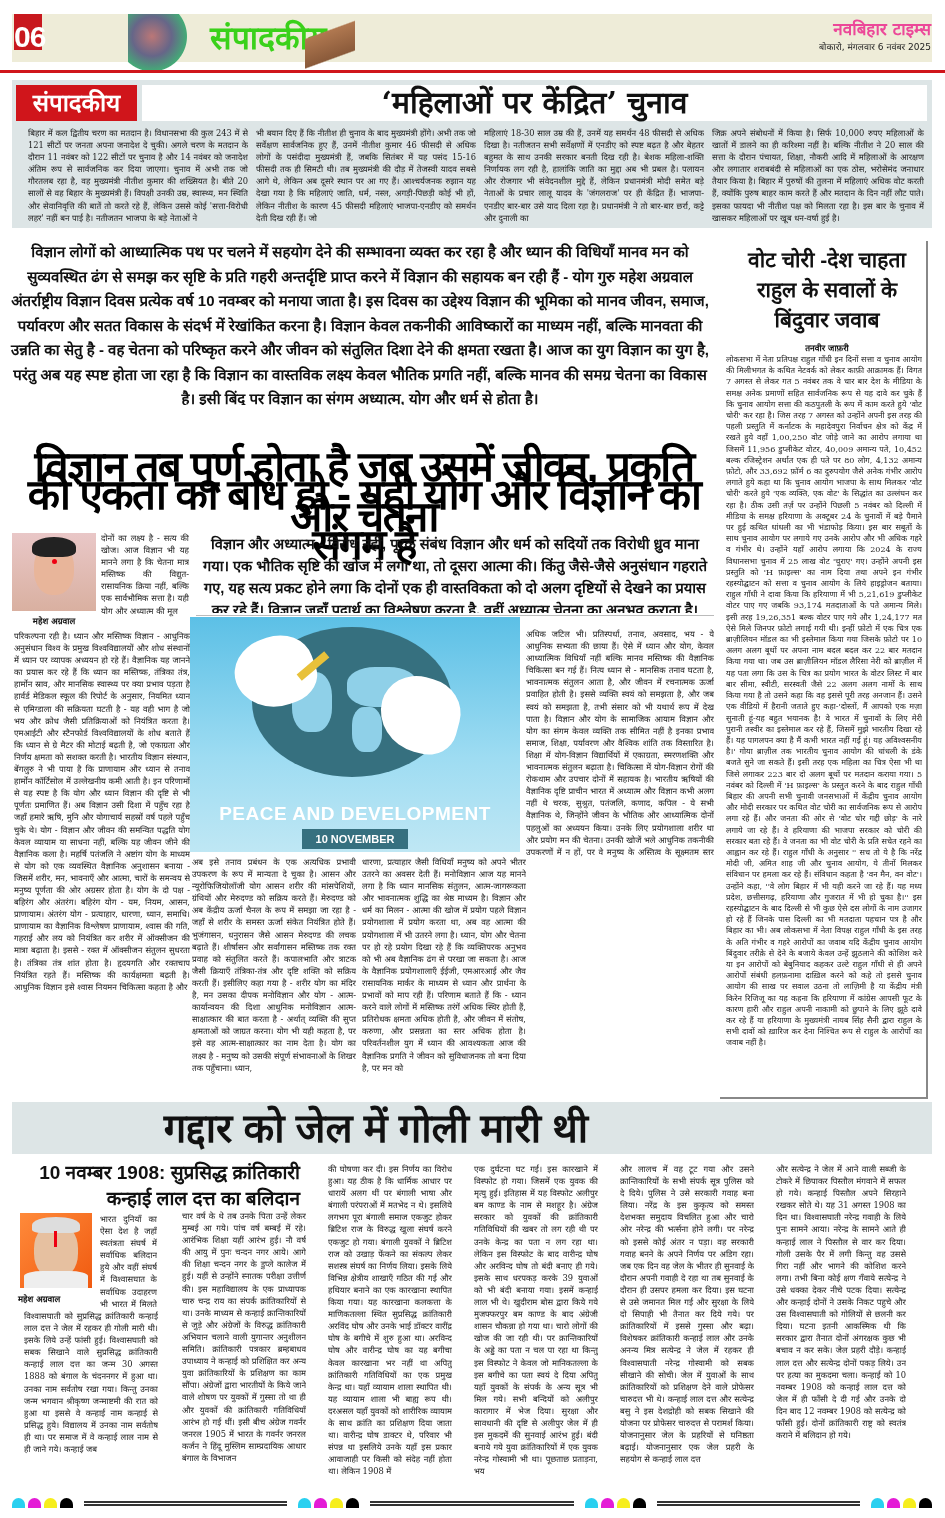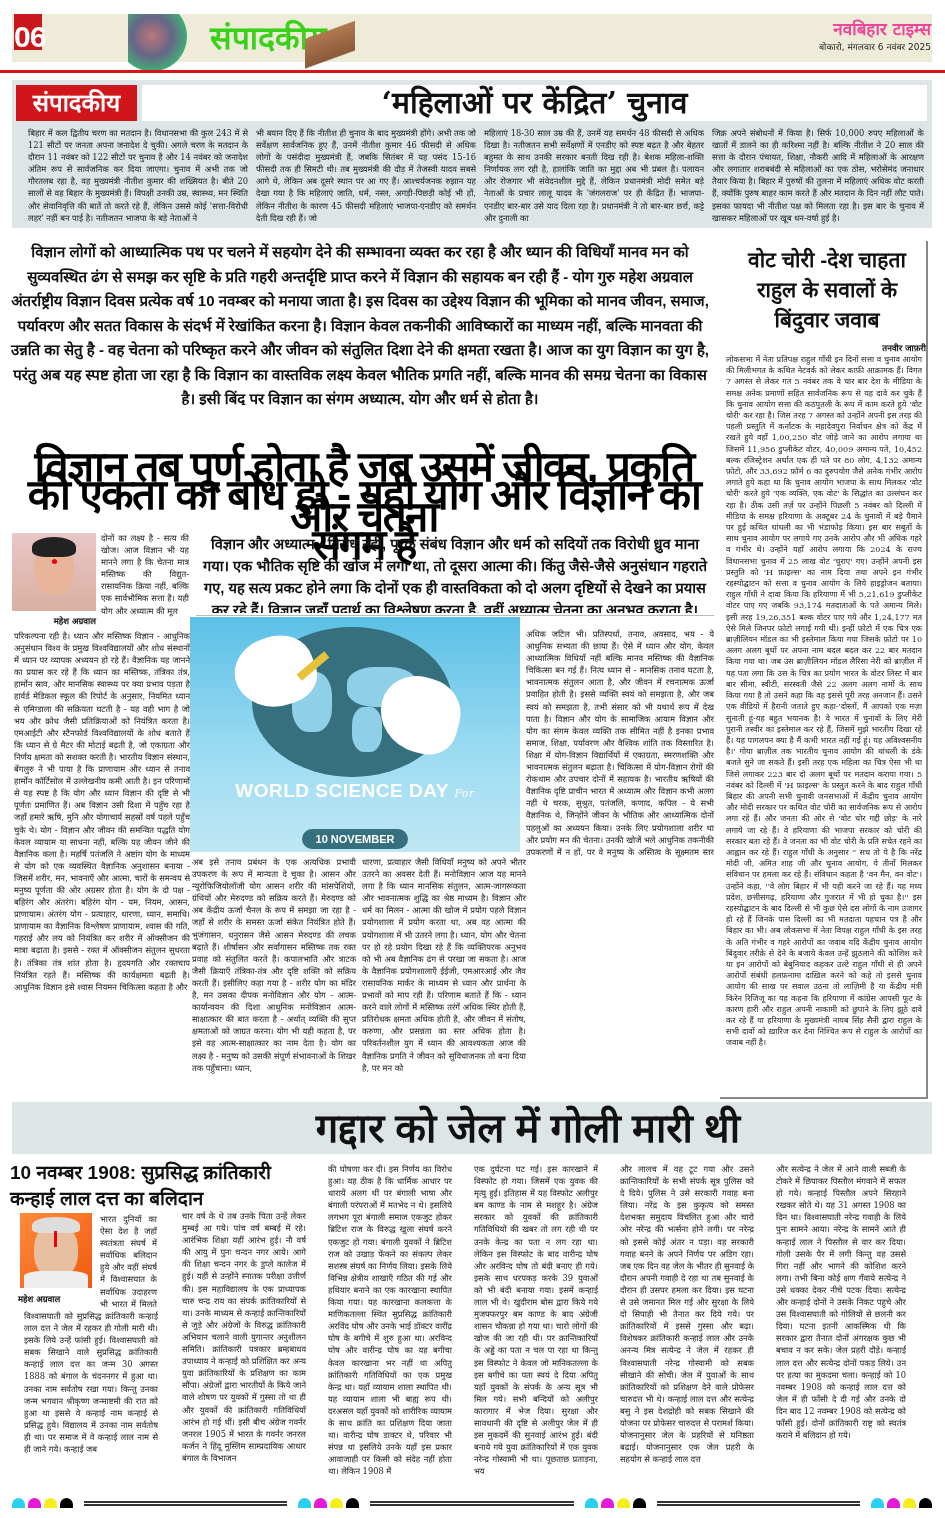--- a/index.html
+++ b/index.html
@@ -20,27 +20,27 @@
 .col{font-size:8.3px;line-height:12.1px;text-align:justify;font-family:"DejaVu Serif",serif;color:#222;overflow:hidden}
 .lead{font-family:"Liberation Sans",sans-serif;font-weight:bold;font-size:15px;line-height:24.5px;text-align:center;color:#111}
 .mainhead{font-family:"Liberation Sans",sans-serif;font-weight:bold;font-size:42px;line-height:50px;text-align:center;letter-spacing:-1.5px;color:#000}
 .sub{font-family:"Liberation Sans",sans-serif;font-weight:bold;font-size:14.6px;line-height:22px;text-align:center;color:#111}
 .photo{background:linear-gradient(#e9c7c7,#d9b0a0);}
 .poster{left:190px;top:617px;width:330px;height:235px;background:linear-gradient(#5cc0e6,#9edcf2 60%,#bfe7f4)}
 .globe{left:62px;top:10px;width:200px;height:150px;border-radius:50%;background:#36707f}
 .land{background:#8fd0e8;border-radius:40%}
 .dove{background:#fff;border-radius:50% 50% 40% 60%}
 .ptxt{left:0;width:330px;text-align:center;color:#fff;font-family:"Liberation Sans",sans-serif;font-weight:bold;font-size:19px;letter-spacing:.5px}
-.pdate{left:112px;top:212px;width:106px;height:20px;border-radius:10px;background:#36707f;color:#fff;font-family:"Liberation Sans",sans-serif;font-weight:bold;font-size:11px;text-align:center;line-height:20px}
+.pdate{left:112px;top:212px;width:106px;height:20px;border-radius:0;background:#36707f;color:#fff;font-family:"Liberation Sans",sans-serif;font-weight:bold;font-size:11px;text-align:center;line-height:20px}
 .side{left:720px;top:241px;width:208px;height:858px;border:2px solid #888;border-left:none;border-top:none}
 .sidehead{left:728px;top:245px;width:198px;font-size:21px;font-weight:bold;line-height:30px;text-align:center;font-family:"Liberation Sans",sans-serif}
-.byline{font-size:8.5px;text-align:right;font-weight:bold}
+.byline{font-size:8.5px;text-align:center;font-weight:bold}
 .box2{left:12px;top:1102px;width:920px;height:52px;background:#dde5e6}
-.head2{left:12px;top:1104px;width:728px;text-align:right;font-family:"Liberation Sans",sans-serif;font-weight:bold;font-size:40px;line-height:48px}
-.subh2{left:10px;top:1160px;width:290px;text-align:left;font-family:"Liberation Sans",sans-serif;font-weight:bold;font-size:19px;line-height:26px}
+.head2{left:12px;top:1104px;width:728px;text-align:center;font-family:"Liberation Sans",sans-serif;font-weight:bold;font-size:40px;line-height:48px}
+.subh2{left:10px;top:1160px;width:290px;text-align:right;font-family:"Liberation Sans",sans-serif;font-weight:bold;font-size:19px;line-height:26px}
 .photo2{background:linear-gradient(135deg,#ff8a3a,#f05a10)}
 .reg{display:flex;gap:3px;align-items:center}
 .dot{width:13px;height:10px;border-radius:7px 7px 0 0}
 .dline{height:5px;border-top:2px solid #333;border-bottom:2px solid #333}
 .hr{background:#bbb;height:1px}
 </style>
 </head>
 <body>
 
 <div class="abs mast"></div>
@@ -80,21 +80,21 @@
 
 <div class="abs poster">
   <div class="abs globe">
     <div class="abs land" style="left:40px;top:45px;width:40px;height:60px"></div>
     <div class="abs land" style="left:95px;top:40px;width:70px;height:40px"></div>
     <div class="abs land" style="left:100px;top:80px;width:30px;height:45px"></div>
   </div>
   <div class="abs dove" style="left:45px;top:20px;width:80px;height:70px;transform:rotate(-20deg)"></div>
   <div class="abs dove" style="left:190px;top:60px;width:80px;height:75px;transform:rotate(15deg)"></div>
   <div class="abs" style="left:105px;top:45px;width:36px;height:8px;background:#e8c13a;transform:rotate(-40deg)"></div>
-  <div class="abs ptxt" style="top:163px"><span>WORLD SCIENCE DAY</span> <span style="font-family:'DejaVu Serif',serif;font-style:italic;font-weight:normal;font-size:11px">For</span></div>
+  <div class="abs ptxt" style="top:186px">PEACE AND DEVELOPMENT</div>
   <div class="abs pdate">10 NOVEMBER</div>
 </div>
 
 <div class="abs col" style="left:526px;top:628px;width:188px;height:230px">अधिक जटिल भी। प्रतिस्पर्धा, तनाव, अवसाद, भय - ये आधुनिक सभ्यता की छाया हैं। ऐसे में ध्यान और योग, केवल आध्यात्मिक विधियाँ नहीं बल्कि मानव मस्तिष्क की वैज्ञानिक चिकित्सा बन गई हैं। नित्य ध्यान से - मानसिक तनाव घटता है, भावनात्मक संतुलन आता है, और जीवन में रचनात्मक ऊर्जा प्रवाहित होती है। इससे व्यक्ति स्वयं को समझता है, और जब स्वयं को समझता है, तभी संसार को भी यथार्थ रूप में देख पाता है। विज्ञान और योग के सामाजिक आयाम विज्ञान और योग का संगम केवल व्यक्ति तक सीमित नहीं है इनका प्रभाव समाज, शिक्षा, पर्यावरण और वैश्विक शांति तक विस्तारित है। शिक्षा में योग-विज्ञान विद्यार्थियों में एकाग्रता, स्मरणशक्ति और भावनात्मक संतुलन बढ़ाता है। चिकित्सा में योग-विज्ञान रोगों की रोकथाम और उपचार दोनों में सहायक है। भारतीय ऋषियों की वैज्ञानिक दृष्टि प्राचीन भारत में अध्यात्म और विज्ञान कभी अलग नहीं थे चरक, सुश्रुत, पतंजलि, कणाद, कपिल - ये सभी वैज्ञानिक थे, जिन्होंने जीवन के भौतिक और आध्यात्मिक दोनों पहलुओं का अध्ययन किया। उनके लिए प्रयोगशाला शरीर था और प्रयोग मन की चेतना। उनकी खोजें भले आधुनिक तकनीकी उपकरणों में न हों, पर वे मनुष्य के अस्तित्व के सूक्ष्मतम स्तर तक उतर चुकी थीं। विज्ञान में आत्मा की आहट अंतर्राष्ट्रीय विज्ञान दिवस केवल आविष्कारों की याद नहीं दिलाता, बल्कि यह चेतना का उत्सव है। विज्ञान जब आत्मा को समझेगा, तब वह केवल ज्ञान नहीं, प्रज्ञा बन जाएगा। आज आवश्यक है कि विज्ञान को योग की दृष्टि से और योग को विज्ञान की कसौटी पर देखें। योग गुरु महेश अग्रवाल नें बताया कि विज्ञान और योग - दोनों ही सृष्टि के रहस्य को समझने के प्रयास हैं। जब विज्ञान मनुष्य की बाहरी दुनिया को व्यवस्थित करता है और योग उसकी आंतरिक दुनिया को संतुलित करता है, तब दोनों मिलकर सम्पूर्ण मानवता के कल्याण का मार्ग प्रशस्त करते हैं।</div>
 <div class="abs col" style="left:192px;top:856px;width:164px;height:235px">अब इसे तनाव प्रबंधन के एक अत्यधिक प्रभावी उपकरण के रूप में मान्यता दे चुका है। आसन और न्यूरोफिजियोलॉजी योग आसन शरीर की मांसपेशियों, ग्रंथियों और मेरुदण्ड को सक्रिय करते हैं। मेरुदण्ड को अब केंद्रीय ऊर्जा चैनल के रूप में समझा जा रहा है - जहाँ से शरीर के समस्त ऊर्जा संकेत नियंत्रित होते हैं। भुजंगासन, धनुरासन जैसे आसन मेरुदण्ड की लचक बढ़ाते हैं। शीर्षासन और सर्वांगासन मस्तिष्क तक रक्त प्रवाह को संतुलित करते हैं। कपालभाति और त्राटक जैसी क्रियाएँ तंत्रिका-तंत्र और दृष्टि शक्ति को सक्रिय करती हैं। इसीलिए कहा गया है - शरीर योग का मंदिर है, मन उसका दीपक मनोविज्ञान और योग - आत्म-कार्यान्वयन की दिशा आधुनिक मनोविज्ञान आत्म- साक्षात्कार की बात करता है - अर्थात् व्यक्ति की सुप्त क्षमताओं को जाग्रत करना। योग भी यही कहता है, पर इसे वह आत्म-साक्षात्कार का नाम देता है। योग का लक्ष्य है - मनुष्य को उसकी संपूर्ण संभावनाओं के शिखर तक पहुँचाना। ध्यान,</div>
 <div class="abs col" style="left:362px;top:856px;width:164px;height:235px">धारणा, प्रत्याहार जैसी विधियाँ मनुष्य को अपने भीतर उतरने का अवसर देती हैं। मनोविज्ञान आज यह मानने लगा है कि ध्यान मानसिक संतुलन, आत्म-जागरूकता और भावनात्मक शुद्धि का श्रेष्ठ माध्यम है। विज्ञान और धर्म का मिलन - आत्मा की खोज में प्रयोग पहले विज्ञान प्रयोगशाला में प्रयोग करता था, अब वह आत्मा की प्रयोगशाला में भी उतरने लगा है। ध्यान, योग और चेतना पर हो रहे प्रयोग दिखा रहे हैं कि व्यक्तिपरक अनुभव को भी अब वैज्ञानिक ढंग से परखा जा सकता है। आज के वैज्ञानिक प्रयोगशालाएँ ईईजी, एमआरआई और जैव रासायनिक मार्कर के माध्यम से ध्यान और प्रार्थना के प्रभावों को माप रही हैं। परिणाम बताते हैं कि - ध्यान करने वाले लोगों में मस्तिष्क तरंगें अधिक स्थिर होती हैं, प्रतिरोधक क्षमता अधिक होती है, और जीवन में संतोष, करुणा, और प्रसन्नता का स्तर अधिक होता है। परिवर्तनशील युग में ध्यान की आवश्यकता आज की वैज्ञानिक प्रगति ने जीवन को सुविधाजनक तो बना दिया है, पर मन को</div>
 
 <div class="abs side"></div>
 <div class="abs sidehead">वोट चोरी -देश चाहता राहुल के सवालों के बिंदुवार जवाब</div>
 <div class="abs byline" style="left:728px;top:342px;width:198px">तनवीर जाफ़री</div>

